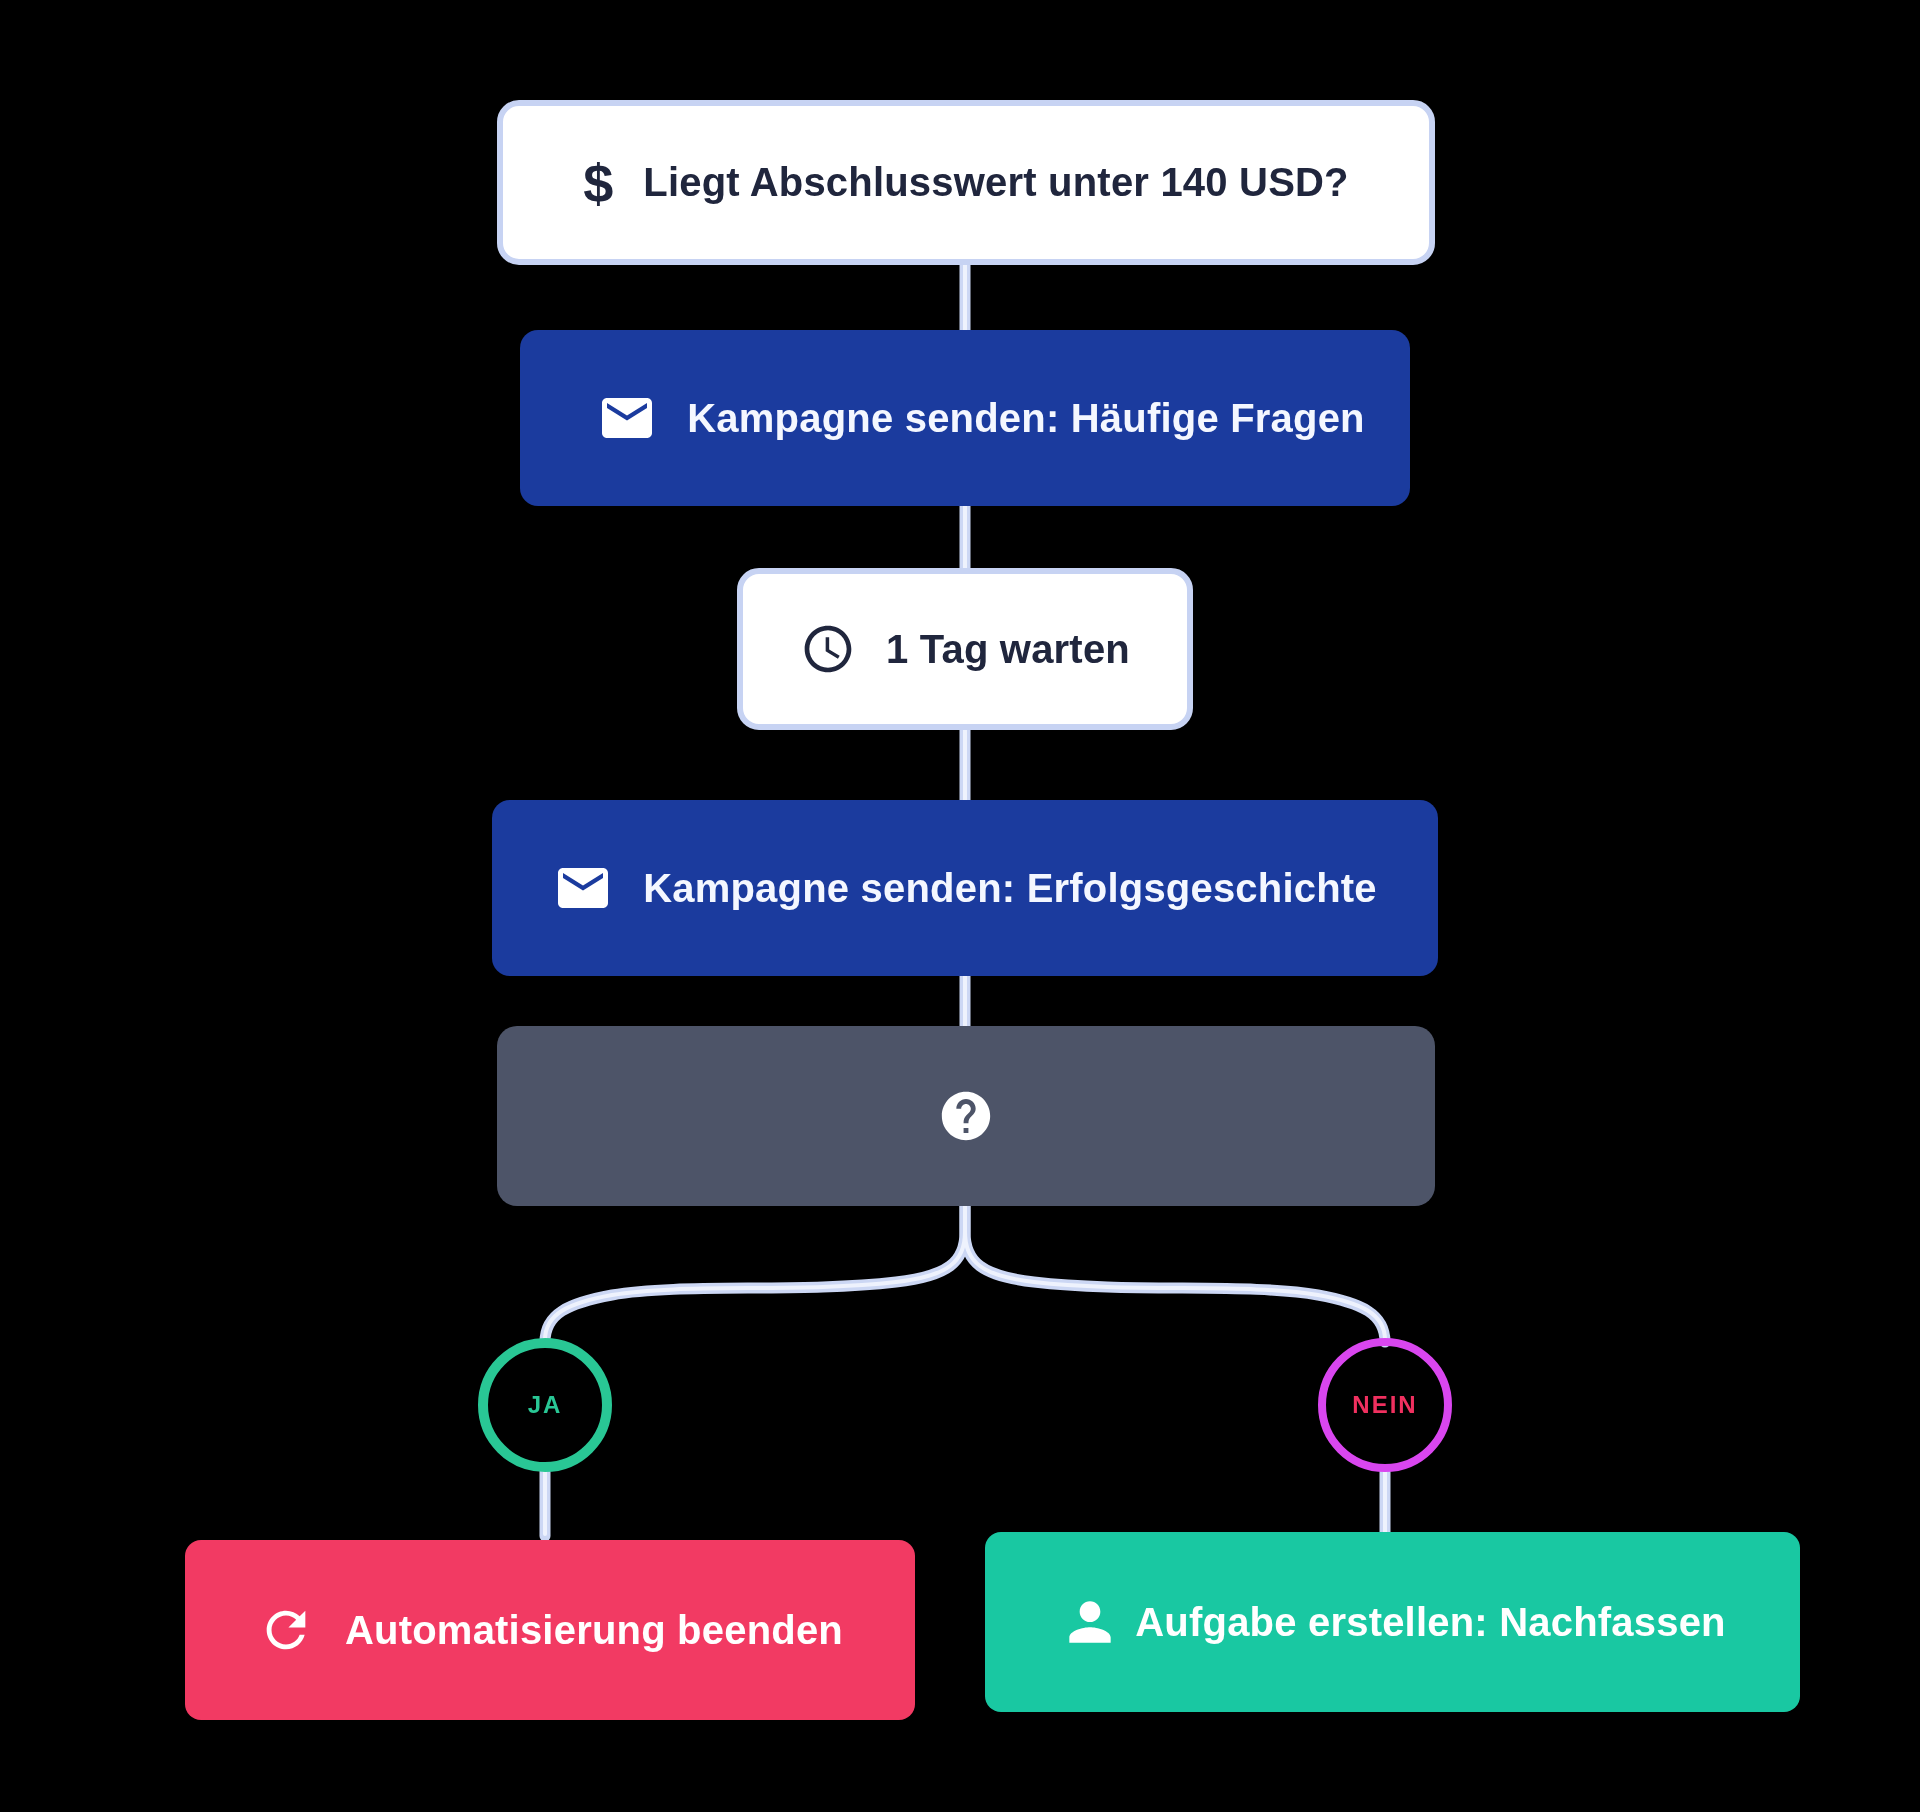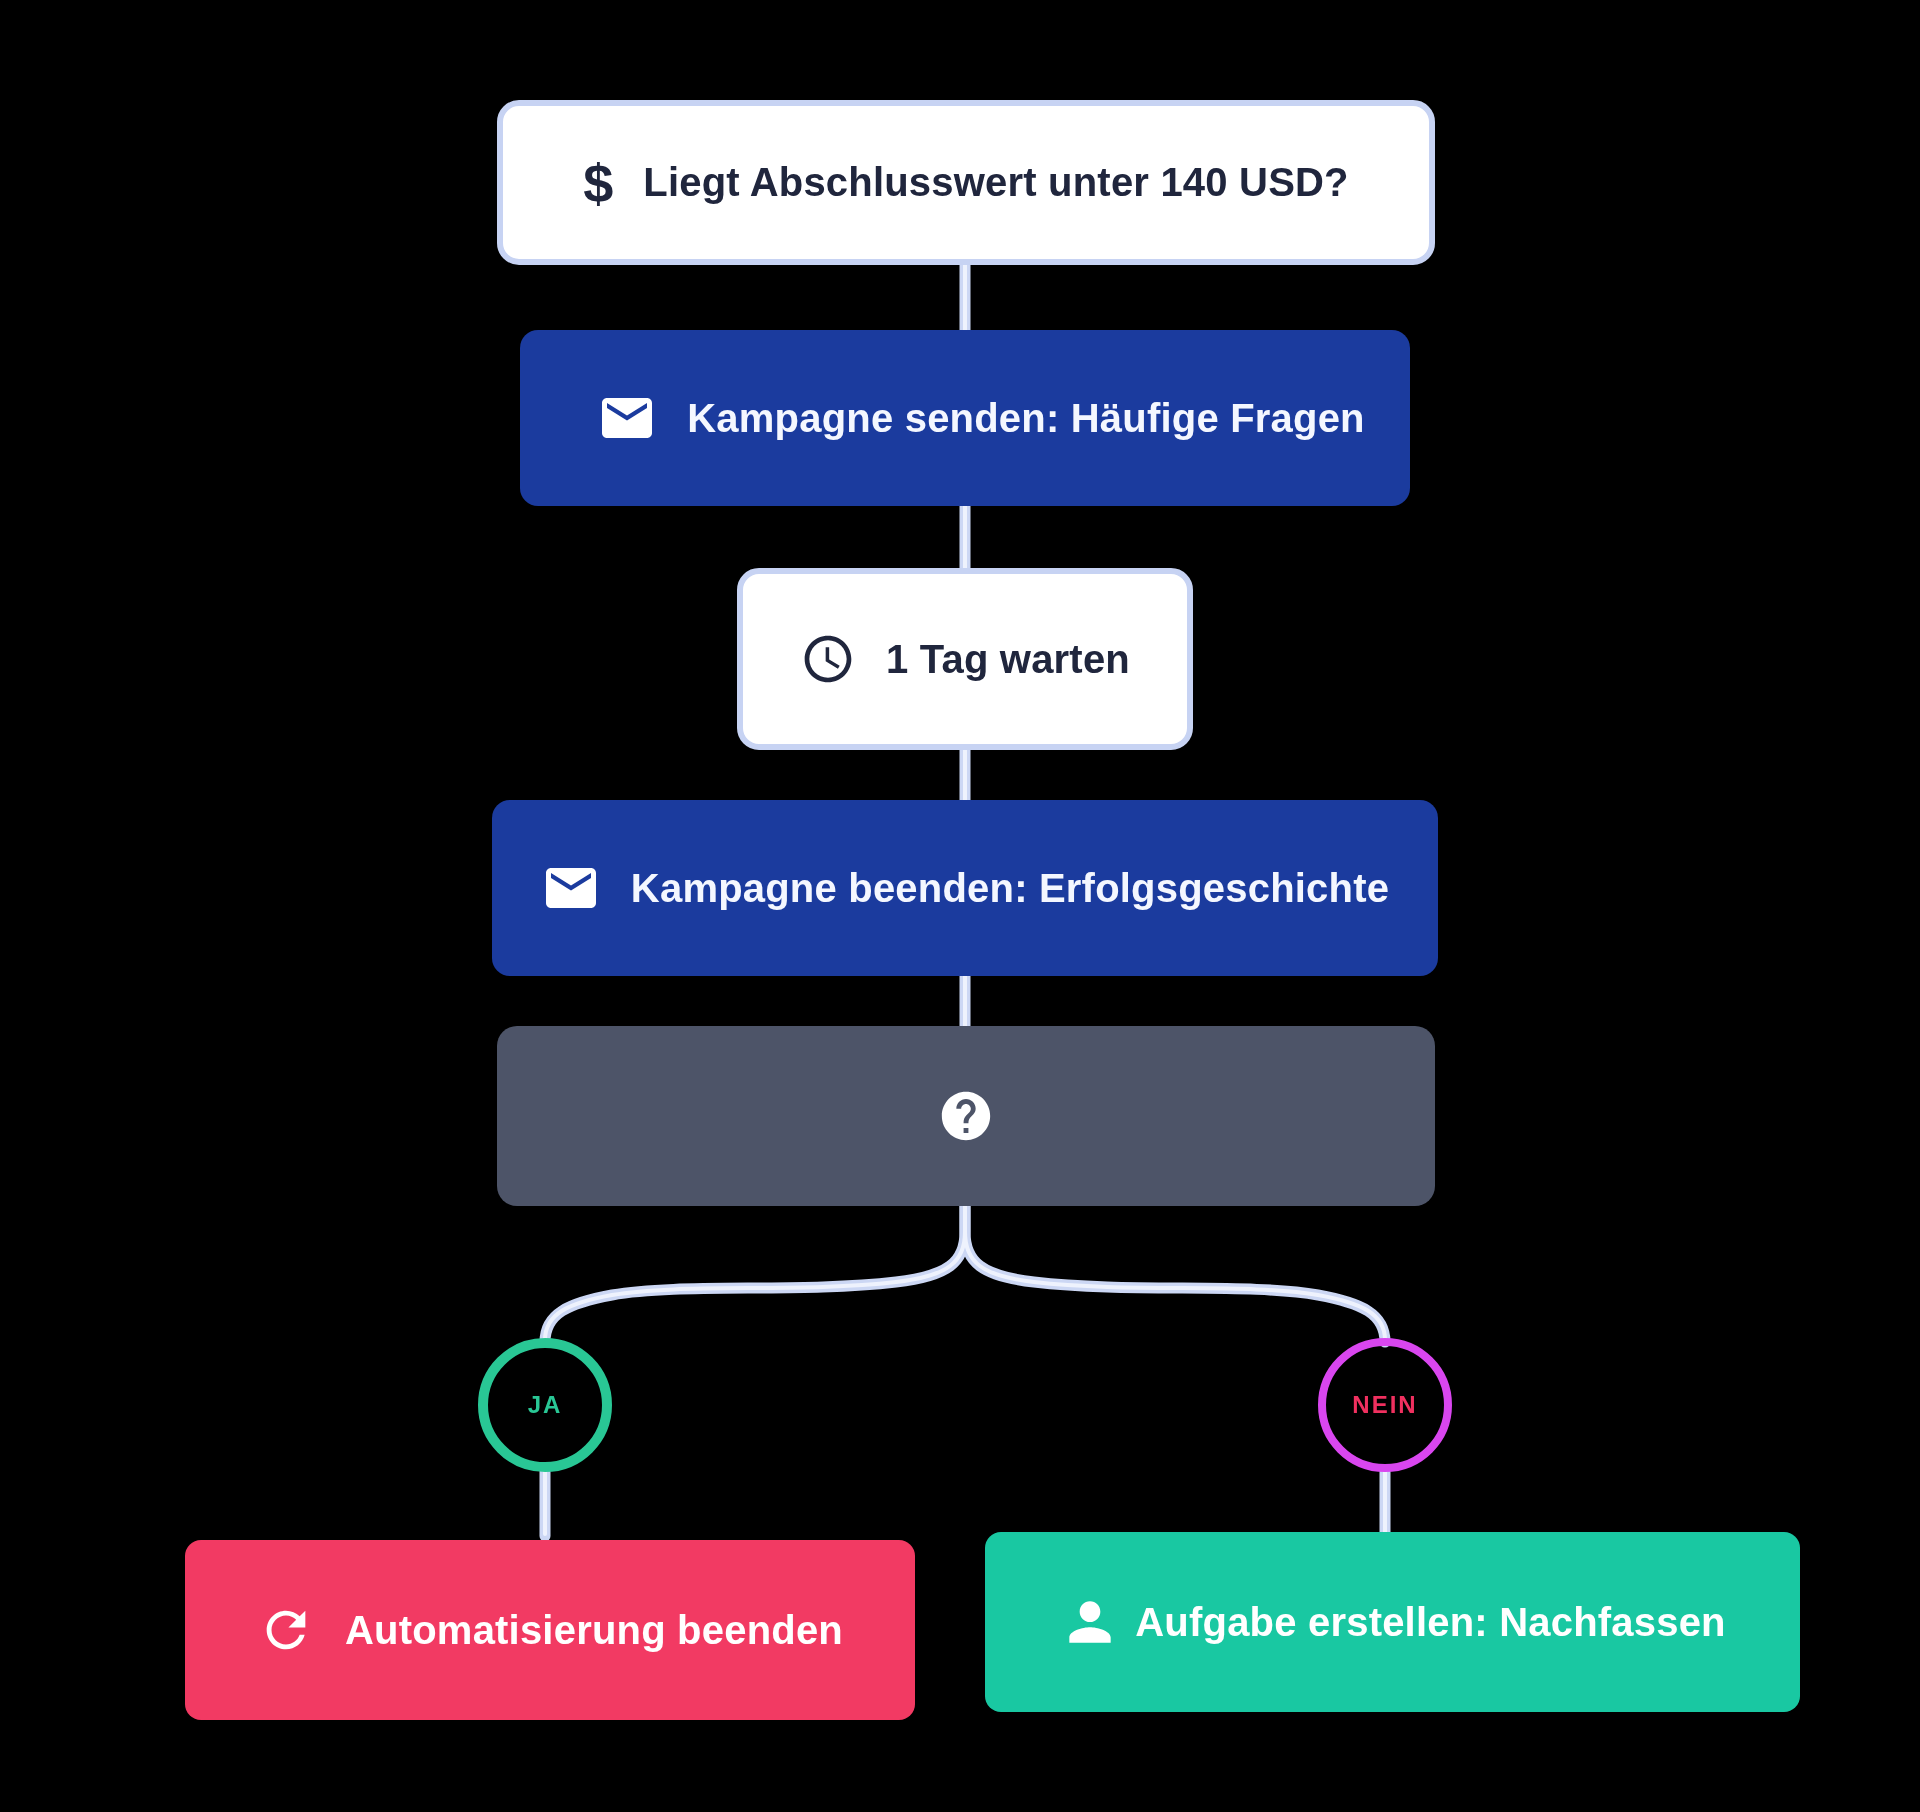--- a/index.html
+++ b/index.html
@@ -109,21 +109,21 @@
     color: #f0305f;
   }
   .branch-circle .branch-label {
     font-size: 24px;
     font-weight: 800;
     letter-spacing: 2px;
   }
   
   #node-deal-under        { left: 497px;  top: 100px;  width: 938px; height: 165px; }
   #node-campaign-faq      { left: 520px;  top: 330px;  width: 890px; height: 176px; padding-left: 32px; }
-  #node-wait              { left: 737px;  top: 568px;  width: 456px; height: 182px; }
+  #node-wait              { left: 737px;  top: 568px;  width: 456px; height: 162px; }
   #node-campaign-success  { left: 492px;  top: 800px;  width: 946px; height: 176px; }
   #node-question          { left: 497px;  top: 1026px; width: 938px; height: 180px; }
   #branch-ja              { left: 478px;  top: 1338px; }
   #branch-nein            { left: 1318px; top: 1338px; }
   #node-end-automation    { left: 185px;  top: 1532px; width: 730px; height: 180px; }
   #node-create-task       { left: 985px;  top: 1532px; width: 815px; height: 180px; }
 </style>
 </head>
 <body>
 
@@ -171,21 +171,21 @@
     </span>
     <span class="label">1 Tag warten</span>
   </div>
 
   <div class="node node-blue" id="node-campaign-success">
     <span class="icon">
       <svg width="60" height="60" viewBox="0 0 24 24" fill="#ffffff">
         <path d="M20 4H4c-1.1 0-2 .9-2 2v12c0 1.1.9 2 2 2h16c1.1 0 2-.9 2-2V6c0-1.1-.9-2-2-2zm0 4l-8 5-8-5V6l8 5 8-5v2z"></path>
       </svg>
     </span>
-    <span class="label">Kampagne beenden: Erfolgsgeschichte</span>
+    <span class="label">Kampagne senden: Erfolgsgeschichte</span>
   </div>
 
   <div class="node node-gray" id="node-question">
     <span class="icon">
       <svg width="58" height="58" viewBox="0 0 24 24" fill="#ffffff">
         <path d="M12 2C6.48 2 2 6.48 2 12s4.48 10 10 10 10-4.48 10-10S17.52 2 12 2zm1 17h-2v-2h2v2zm2.07-7.75l-.9.92C13.45 12.9 13 13.5 13 15h-2v-.5c0-1.1.45-2.1 1.17-2.83l1.24-1.26c.37-.36.59-.86.59-1.41 0-1.1-.9-2-2-2s-2 .9-2 2H8c0-2.21 1.79-4 4-4s4 1.79 4 4c0 .88-.36 1.68-.93 2.25z"></path>
       </svg>
     </span>
   </div>
 

